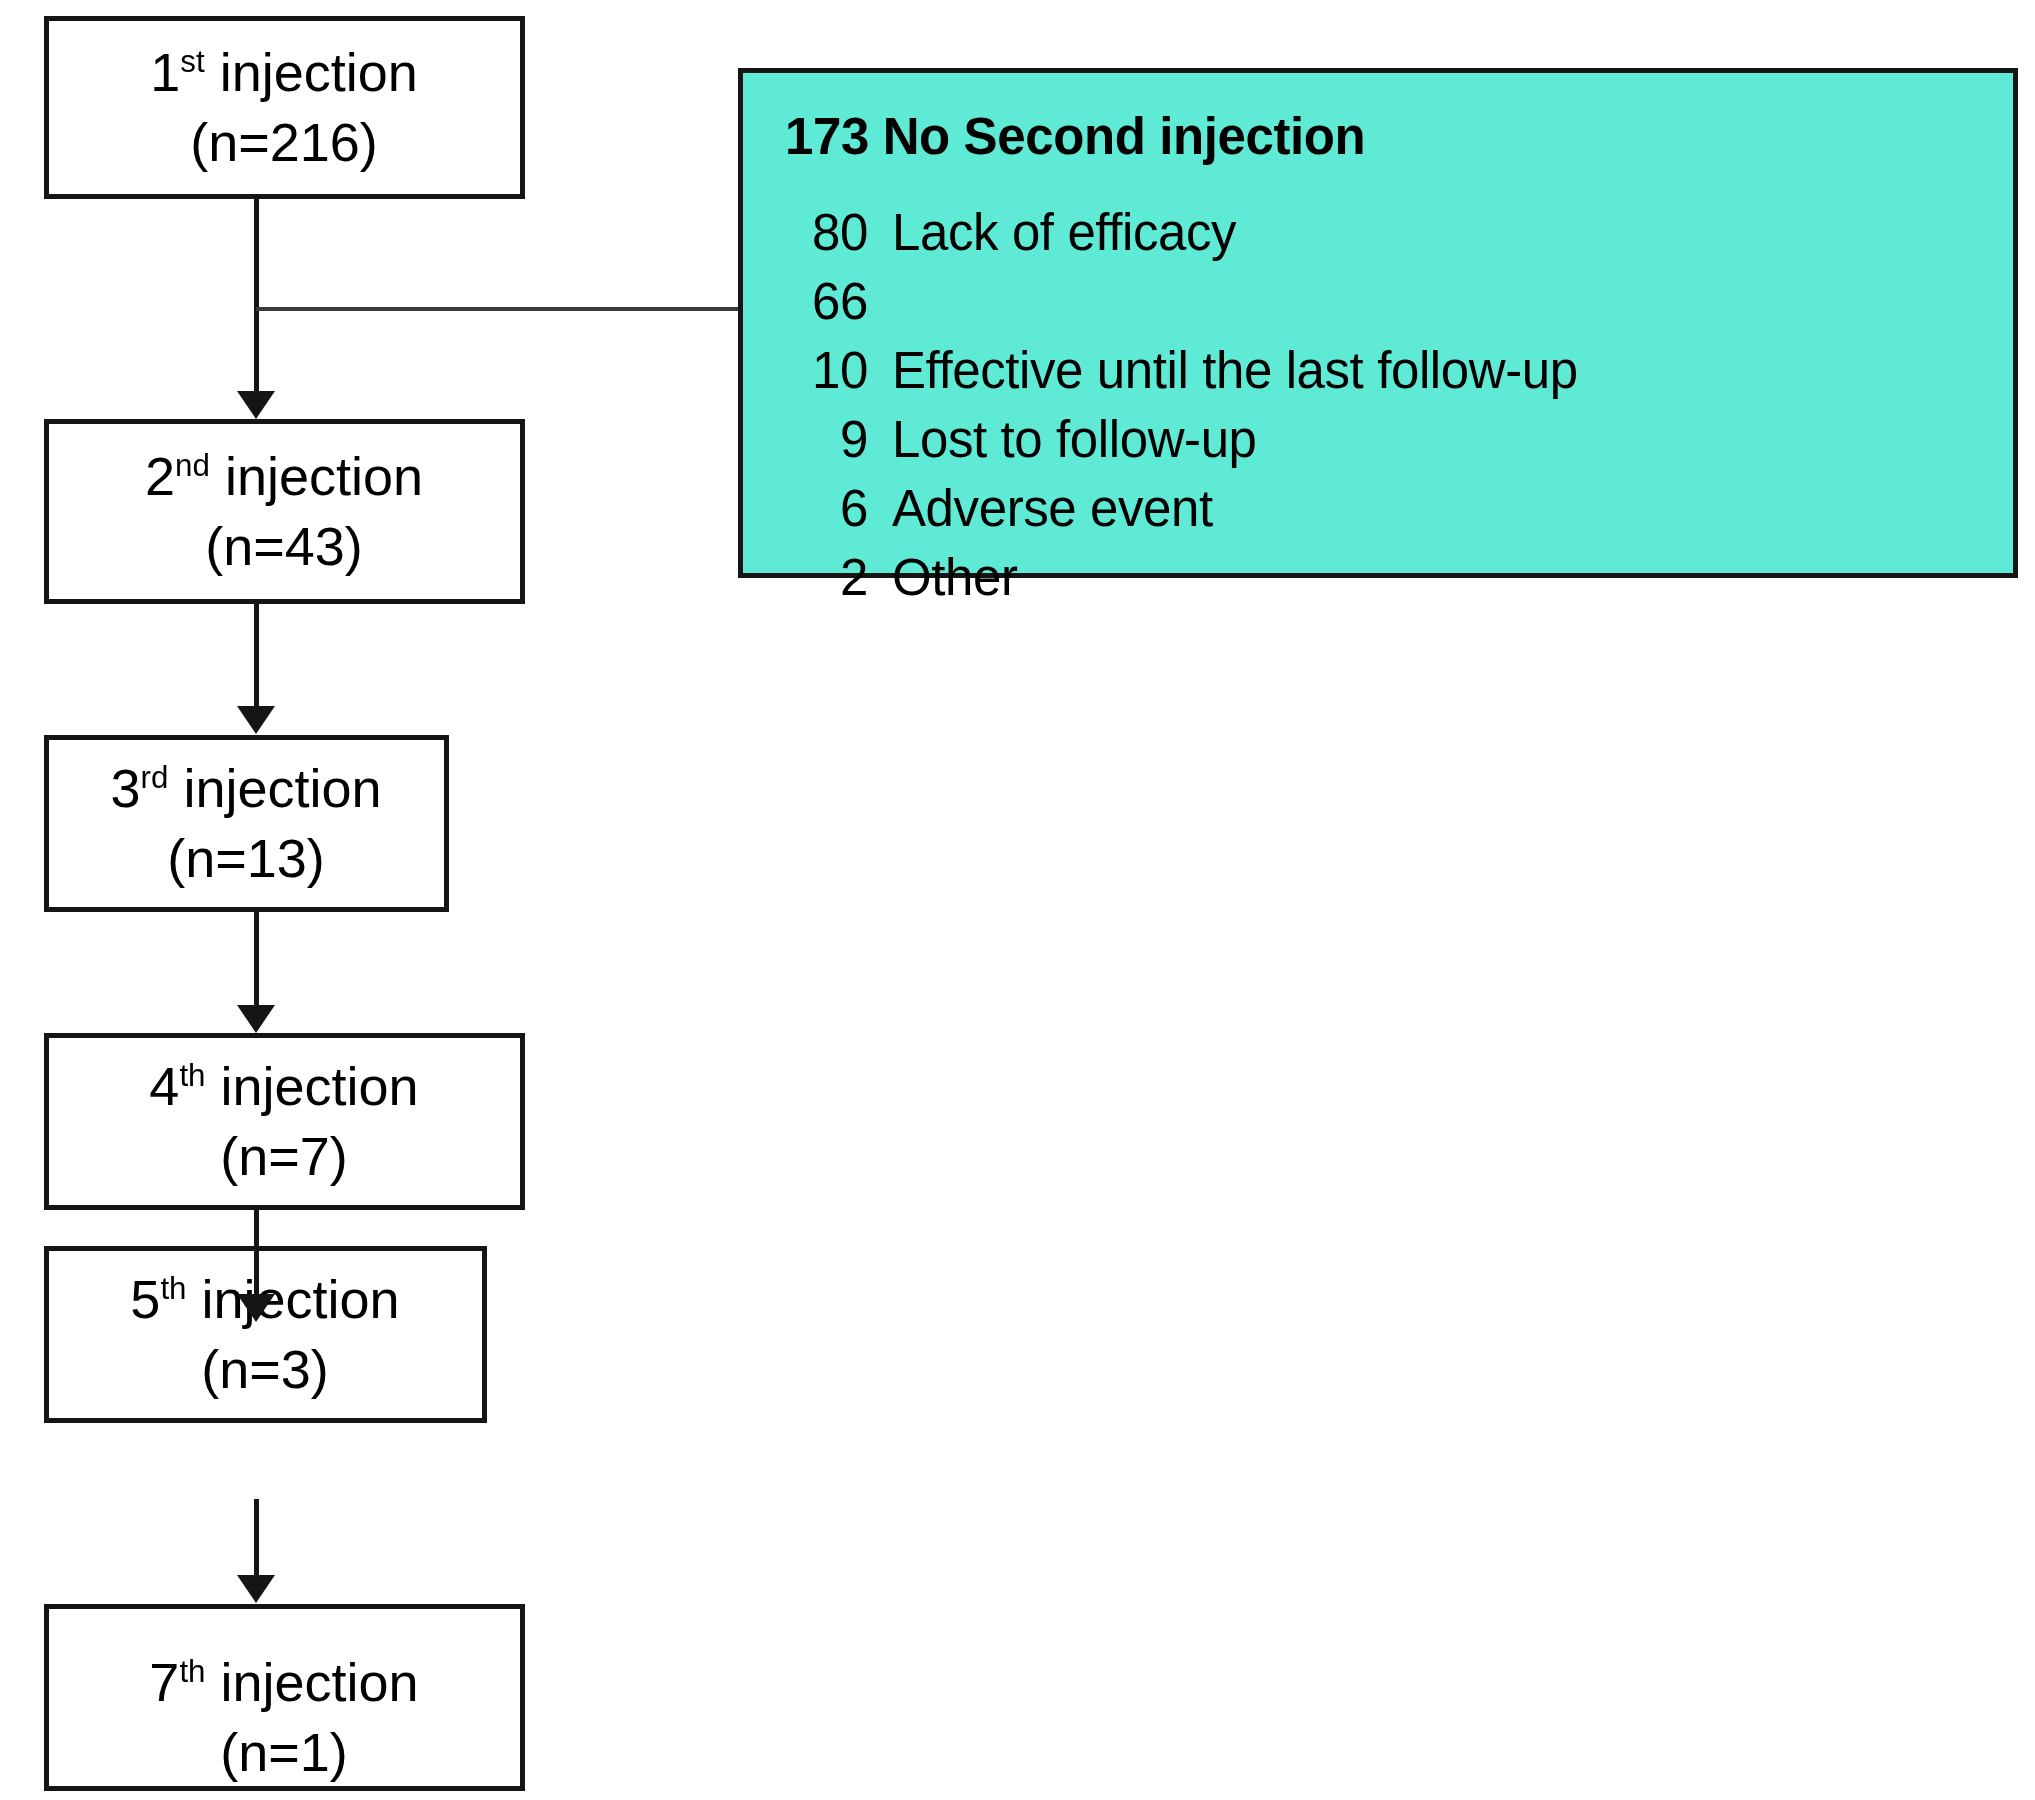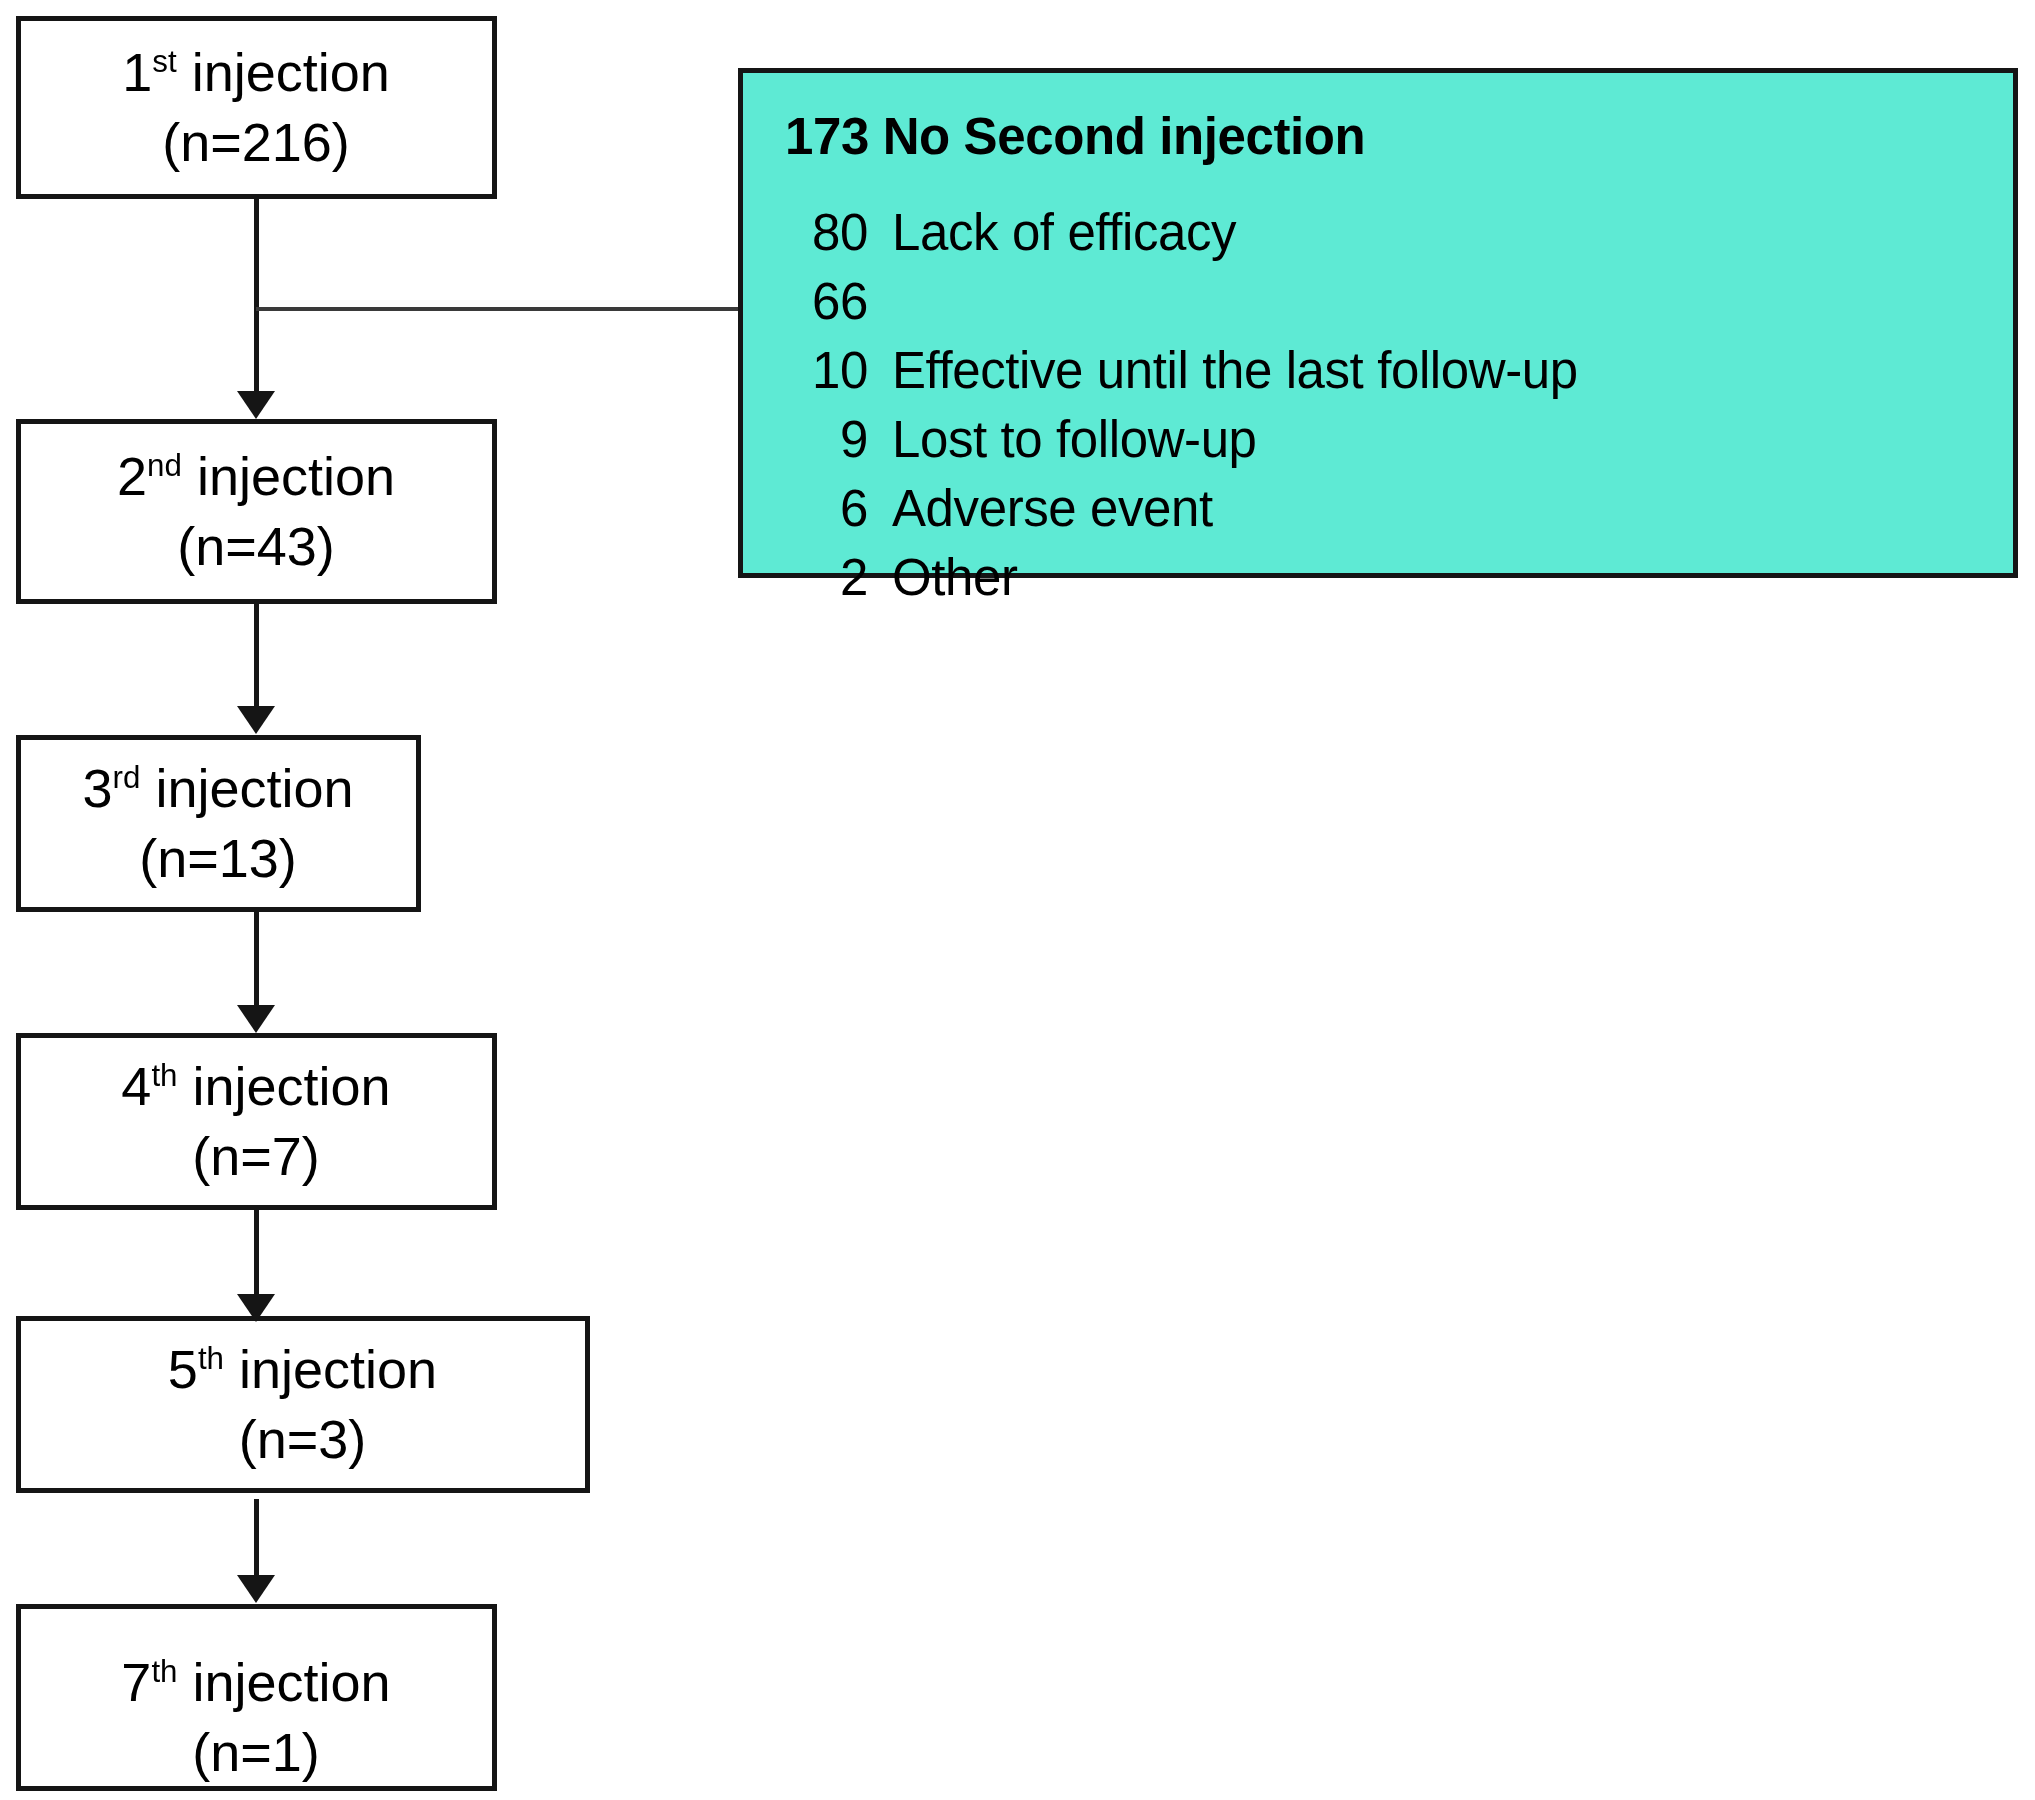--- a/index.html
+++ b/index.html
@@ -24,20 +24,21 @@
   .flow-box {
     position: absolute;
     box-sizing: border-box;
     border: 5px solid #151515;
     background: #ffffff;
     display: flex;
     flex-direction: column;
     align-items: center;
     justify-content: center;
     line-height: 1.22;
+    margin-left: 28px;
   }
   .flow-box .line-main {
     font-size: 54px;
     white-space: nowrap;
     letter-spacing: 0px;
   }
   .flow-box .line-sub {
     font-size: 54px;
     white-space: nowrap;
     margin-top: 4.2px;
@@ -131,21 +132,21 @@
   </div>
 
   <div class="flow-box" style="left:15.5px; top:1033px; width:481px; height:177px;">
     <div class="line-main">
       <span>4</span><span class="ord">th</span>
       <span>injection</span>
     </div>
     <div class="line-sub">(n=7)</div>
   </div>
 
-  <div class="flow-box" style="left:15.5px; top:1316px; width:574px; height:177px;">
+  <div class="flow-box" style="left:15.5px; top:1246px; width:443px; height:177px;">
     <div class="line-main">
       <span>5</span><span class="ord">th</span>
       <span>injection</span>
     </div>
     <div class="line-sub">(n=3)</div>
   </div>
 
   <div class="flow-box" style="left:15.5px; top:1604px; width:481px; height:187px;justify-content:flex-end;">
     <div class="line-main">
       <span>7</span><span class="ord">th</span>

